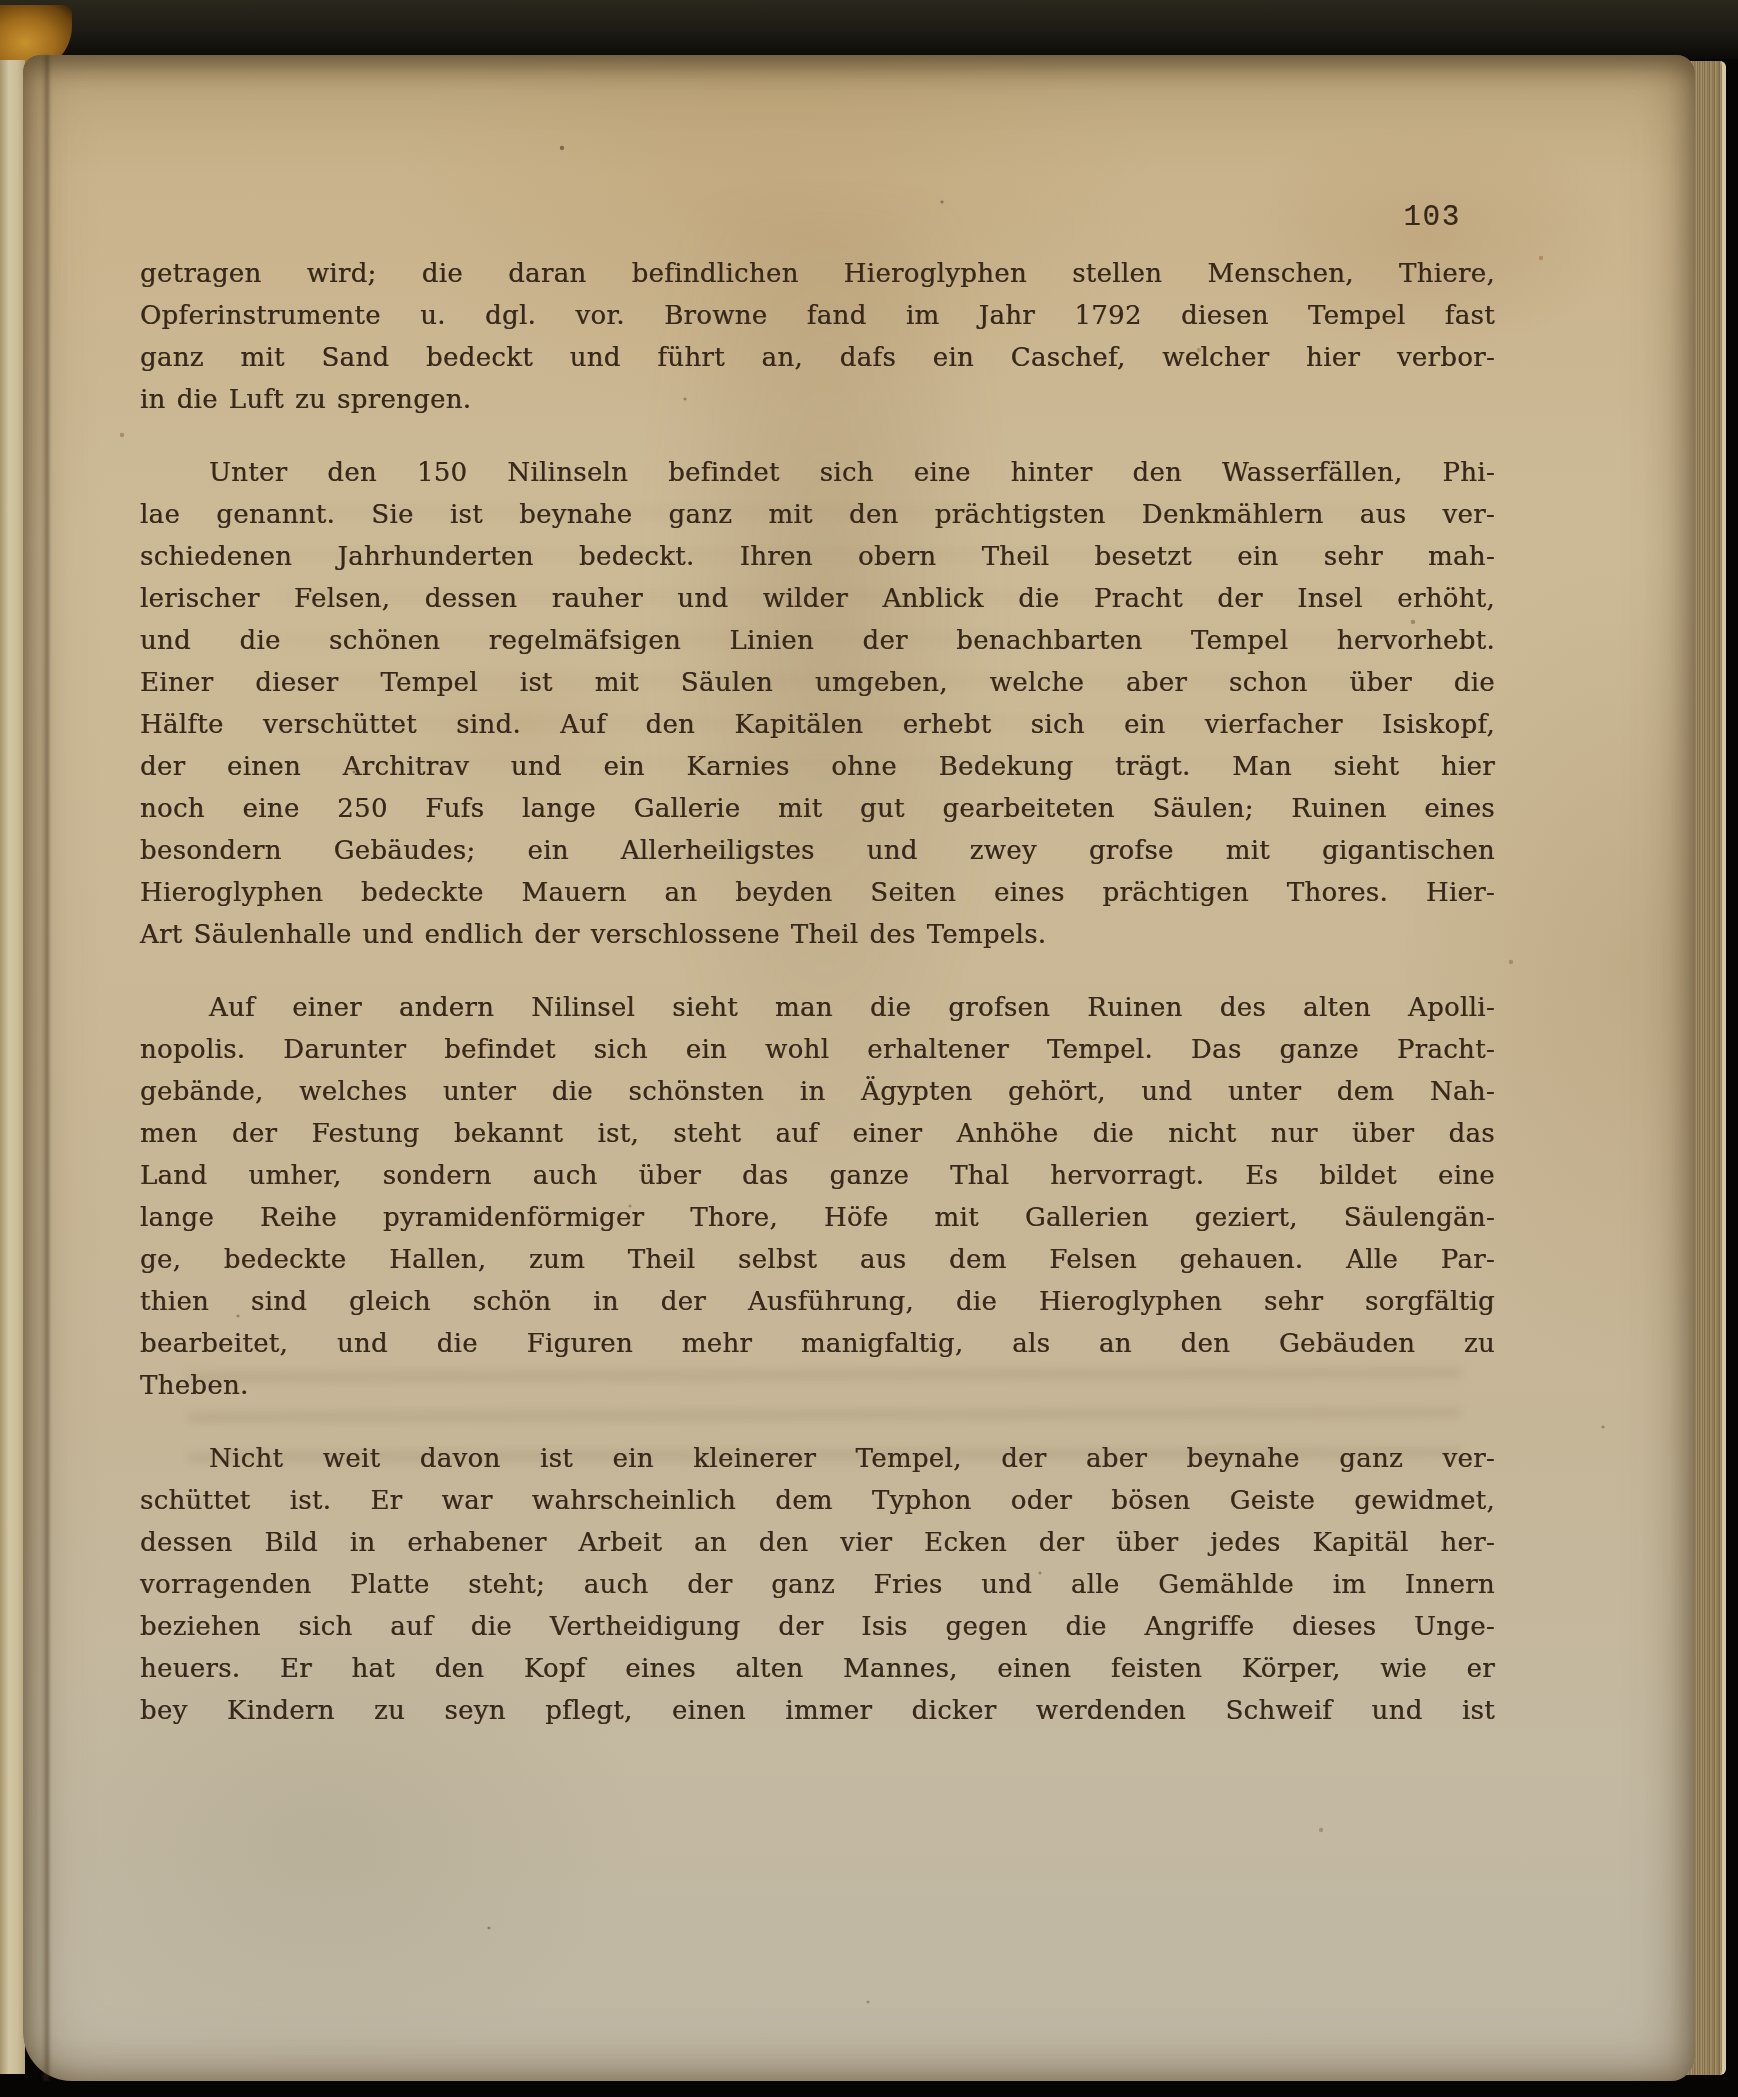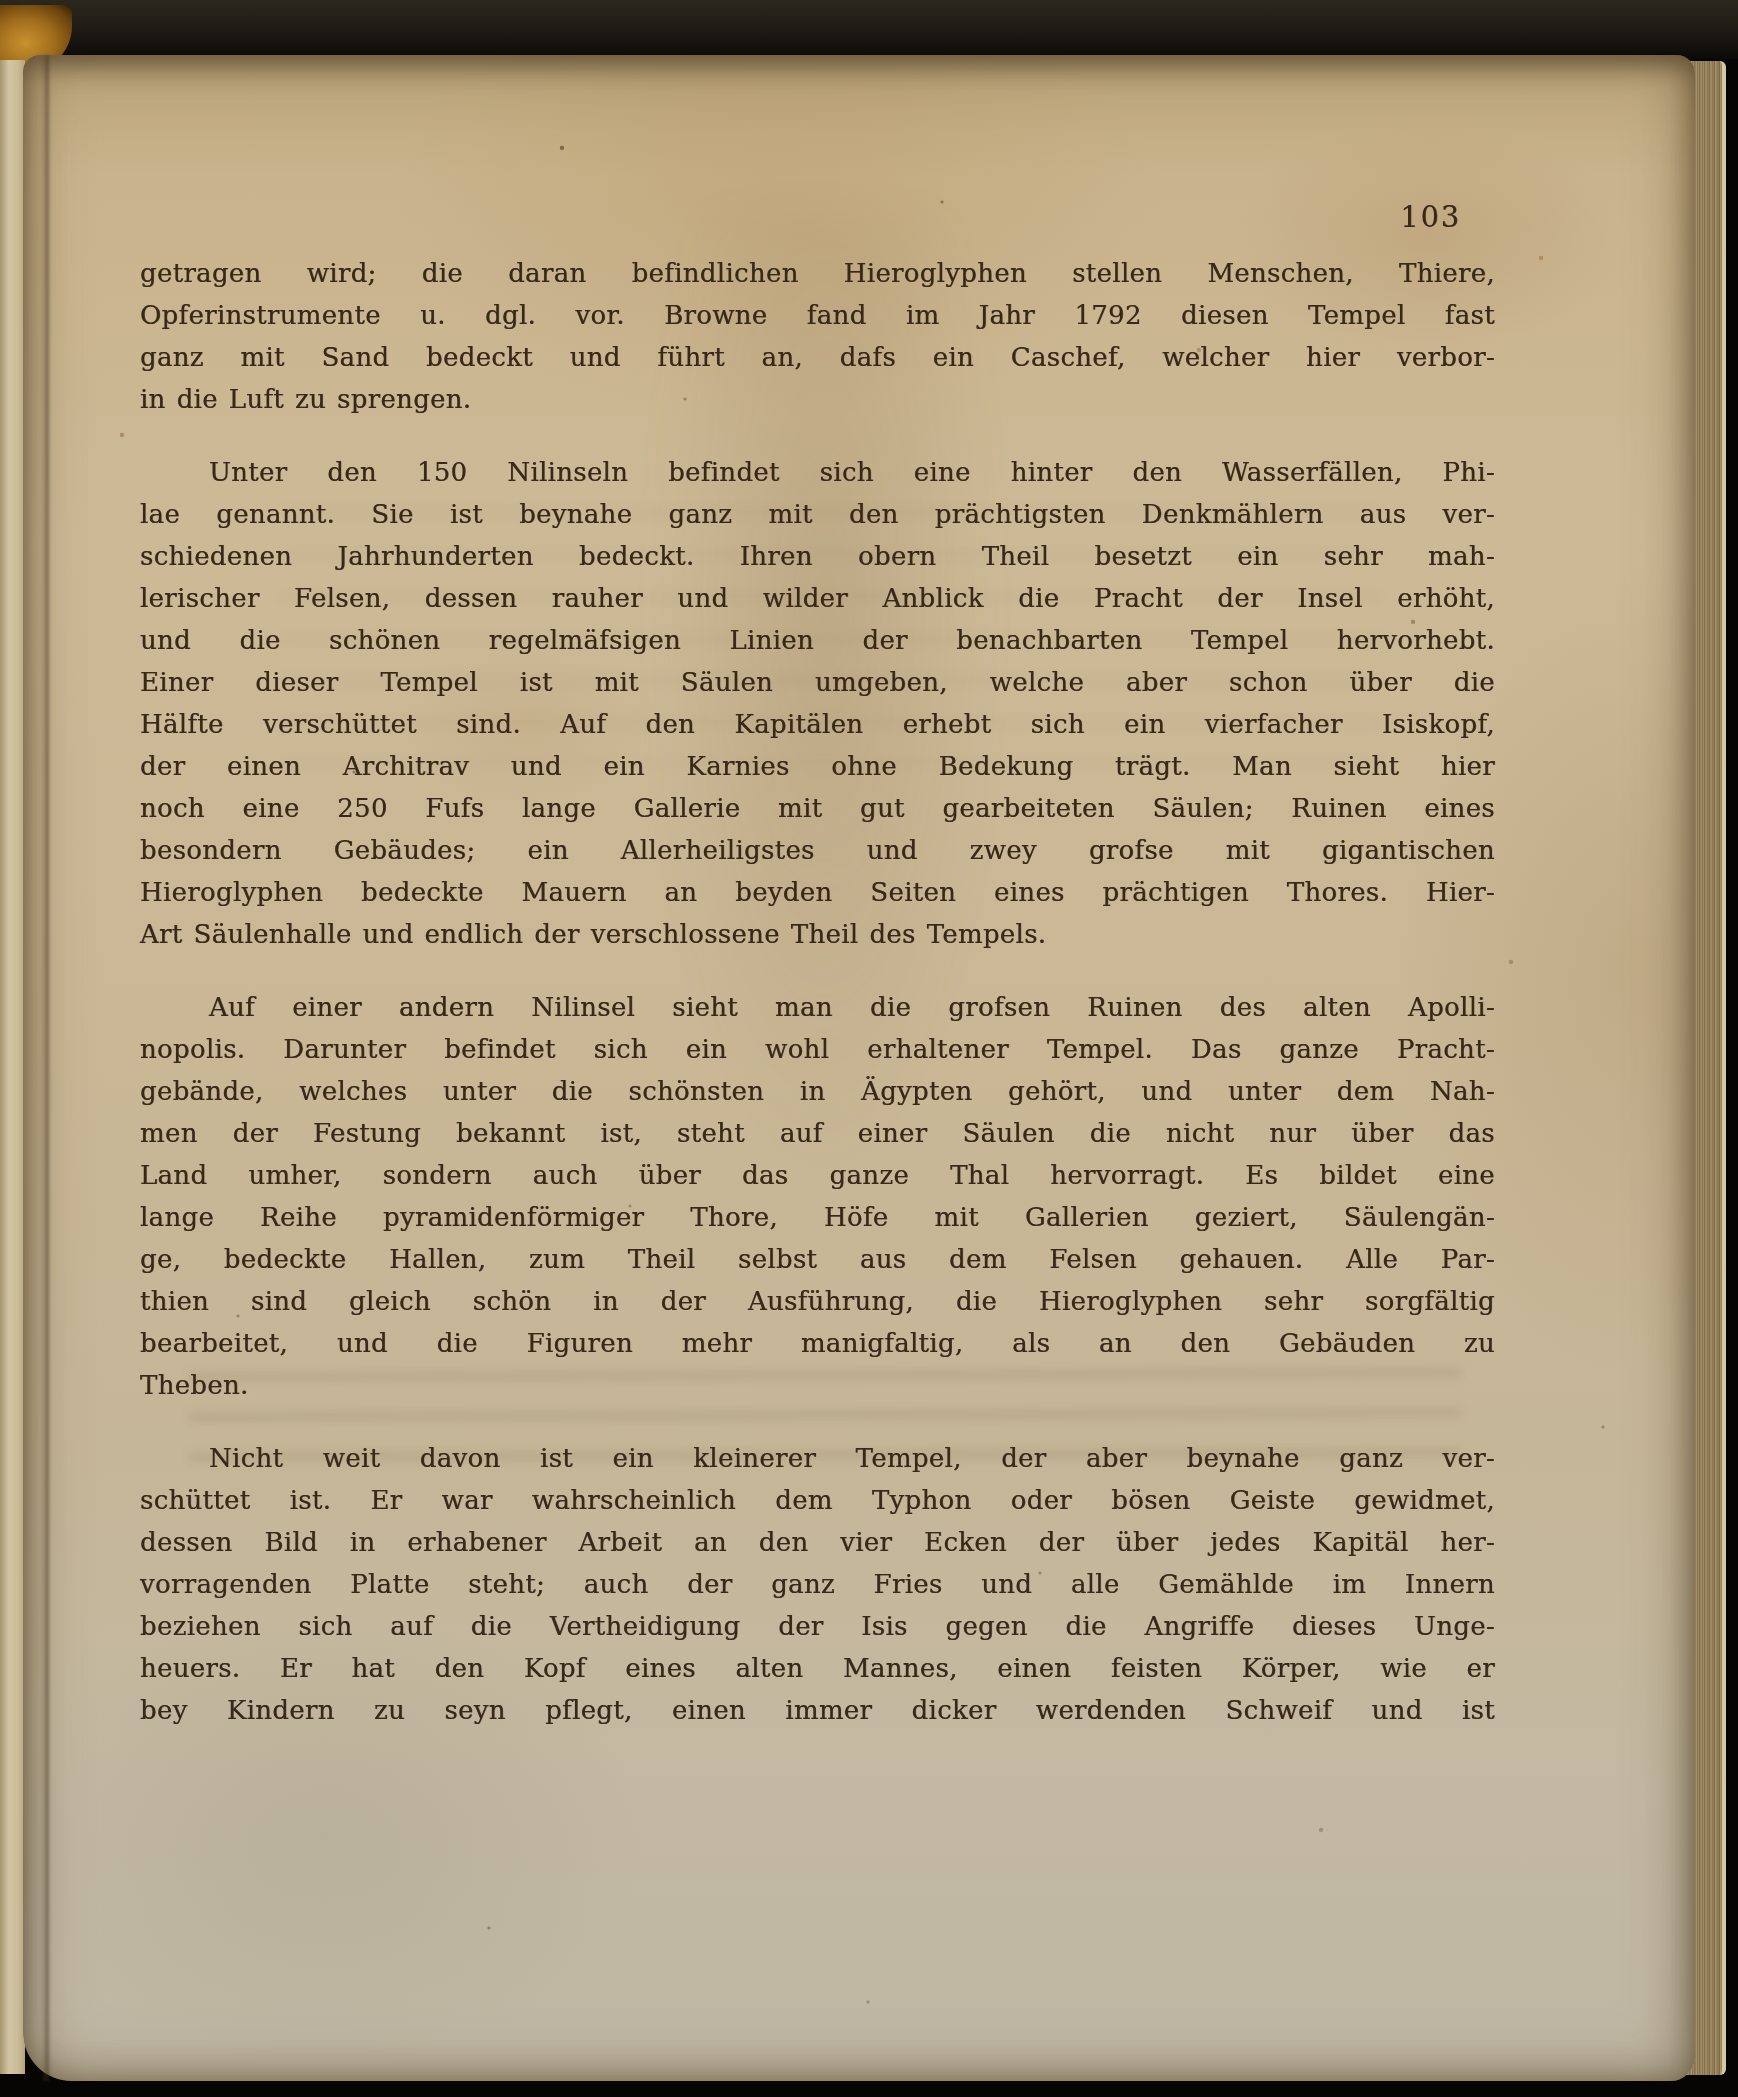--- a/index.html
+++ b/index.html
@@ -86,20 +86,21 @@
   }
   
   .textblock{
     position:absolute;left:117px;top:144px;width:1355px;
     color:#38281a;filter:blur(0.2px);
   }
   .pagenum{
     text-align:right;padding-right:34px;font-size:29px;line-height:37px;
     letter-spacing:1.8px;margin-bottom:16px;
     text-shadow:0.4px 0.4px 0.6px rgba(56,40,26,.55);
+    font-family:Liberation Mono, monospace;
   }
   .paragraph{margin:0;}
   .paragraph + .paragraph{margin-top:31px;}
   .line{
     font-size:26px;line-height:42px;letter-spacing:0.3px;word-spacing:2.4px;
     text-align:justify;text-align-last:justify;white-space:normal;
     text-shadow:0.4px 0.4px 0.6px rgba(56,40,26,.5), -0.2px -0.2px 0.4px rgba(56,40,26,.3);
   }
   .line.indent{text-indent:69px;}
   .line.last{text-align-last:left;}
@@ -140,21 +141,21 @@
           <div class="line">der einen Architrav und ein Karnies ohne Bedekung trägt. Man sieht hier</div>
           <div class="line">noch eine 250 Fufs lange Gallerie mit gut gearbeiteten Säulen; Ruinen eines</div>
           <div class="line">besondern Gebäudes; ein Allerheiligstes und zwey grofse mit gigantischen</div>
           <div class="line">Hieroglyphen bedeckte Mauern an beyden Seiten eines prächtigen Thores. Hier-</div>
           <div class="line last">Art Säulenhalle und endlich der verschlossene Theil des Tempels.</div>
         </div>
         <div class="paragraph">
           <div class="line indent">Auf einer andern Nilinsel sieht man die grofsen Ruinen des alten Apolli-</div>
           <div class="line">nopolis. Darunter befindet sich ein wohl erhaltener Tempel. Das ganze Pracht-</div>
           <div class="line">gebände, welches unter die schönsten in Ägypten gehört, und unter dem Nah-</div>
-          <div class="line">men der Festung bekannt ist, steht auf einer Säulen die nicht nur über das</div>
+          <div class="line">men der Festung bekannt ist, steht auf einer Anhöhe die nicht nur über das</div>
           <div class="line">Land umher, sondern auch über das ganze Thal hervorragt. Es bildet eine</div>
           <div class="line">lange Reihe pyramidenförmiger Thore, Höfe mit Gallerien geziert, Säulengän-</div>
           <div class="line">ge, bedeckte Hallen, zum Theil selbst aus dem Felsen gehauen. Alle Par-</div>
           <div class="line">thien sind gleich schön in der Ausführung, die Hieroglyphen sehr sorgfältig</div>
           <div class="line">bearbeitet, und die Figuren mehr manigfaltig, als an den Gebäuden zu</div>
           <div class="line last">Theben.</div>
         </div>
         <div class="paragraph">
           <div class="line indent">Nicht weit davon ist ein kleinerer Tempel, der aber beynahe ganz ver-</div>
           <div class="line">schüttet ist. Er war wahrscheinlich dem Typhon oder bösen Geiste gewidmet,</div>

